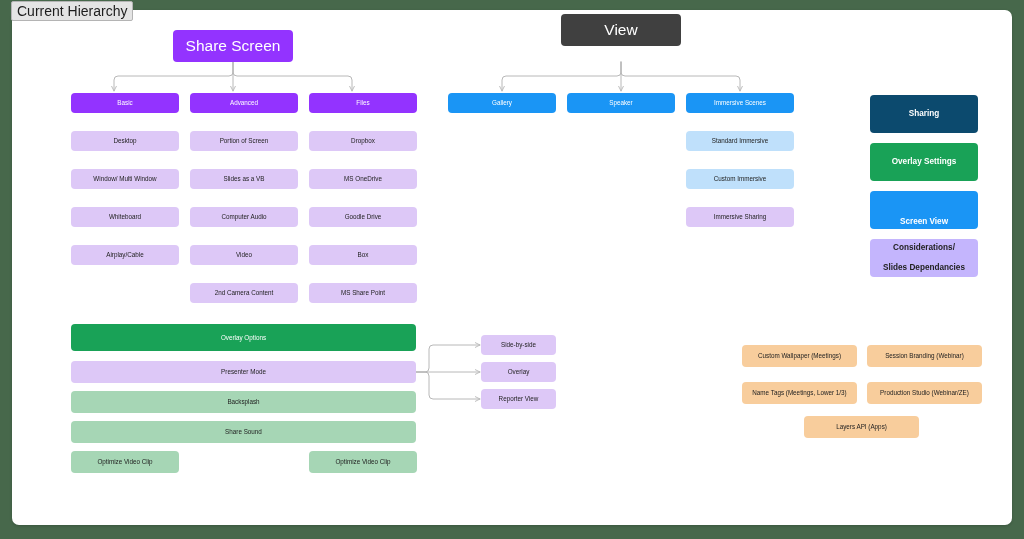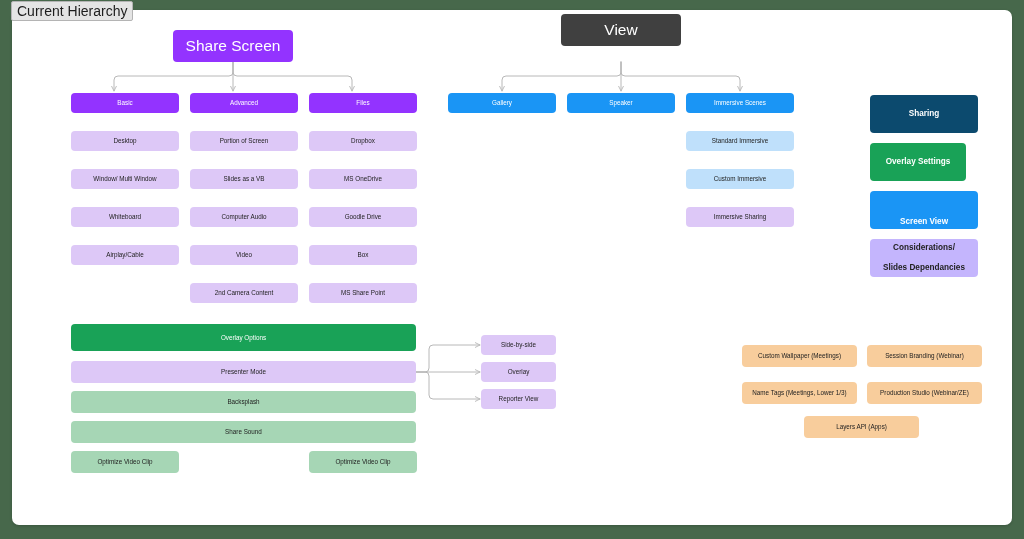--- a/index.html
+++ b/index.html
@@ -176,21 +176,21 @@
     <div class="node t-leaf" style="left:674px; top:159px; width:108px; height:20px; background:#bfe0fb;">
       <span>Custom Immersive</span>
     </div>
     <div class="node t-leaf" style="left:674px; top:197px; width:108px; height:20px; background:#ddc8f7;">
       <span>Immersive Sharing</span>
     </div>
 
     <div class="node t-legend" style="left:858px; top:85px; width:108px; height:38px; background:#0c4a6e;">
       <span>Sharing</span>
     </div>
-    <div class="node t-legend" style="left:858px; top:133px; width:96px; height:38px; background:#19a257;">
+    <div class="node t-legend" style="left:858px; top:133px; width:108px; height:38px; background:#19a257;">
       <span>Overlay Settings</span>
     </div>
     <div class="node t-legend" style="left:858px; top:181px; width:108px; height:38px; background:#1a95f5;align-items:flex-end;">
       <span>Screen View</span>
     </div>
     <div class="node t-legend" style="left:858px; top:229px; width:108px; height:38px; background:#c4b5fd; color:#222222;">
       <span>
         <span>Considerations/</span><br>
         <span>Slides Dependancies</span>
       </span>

